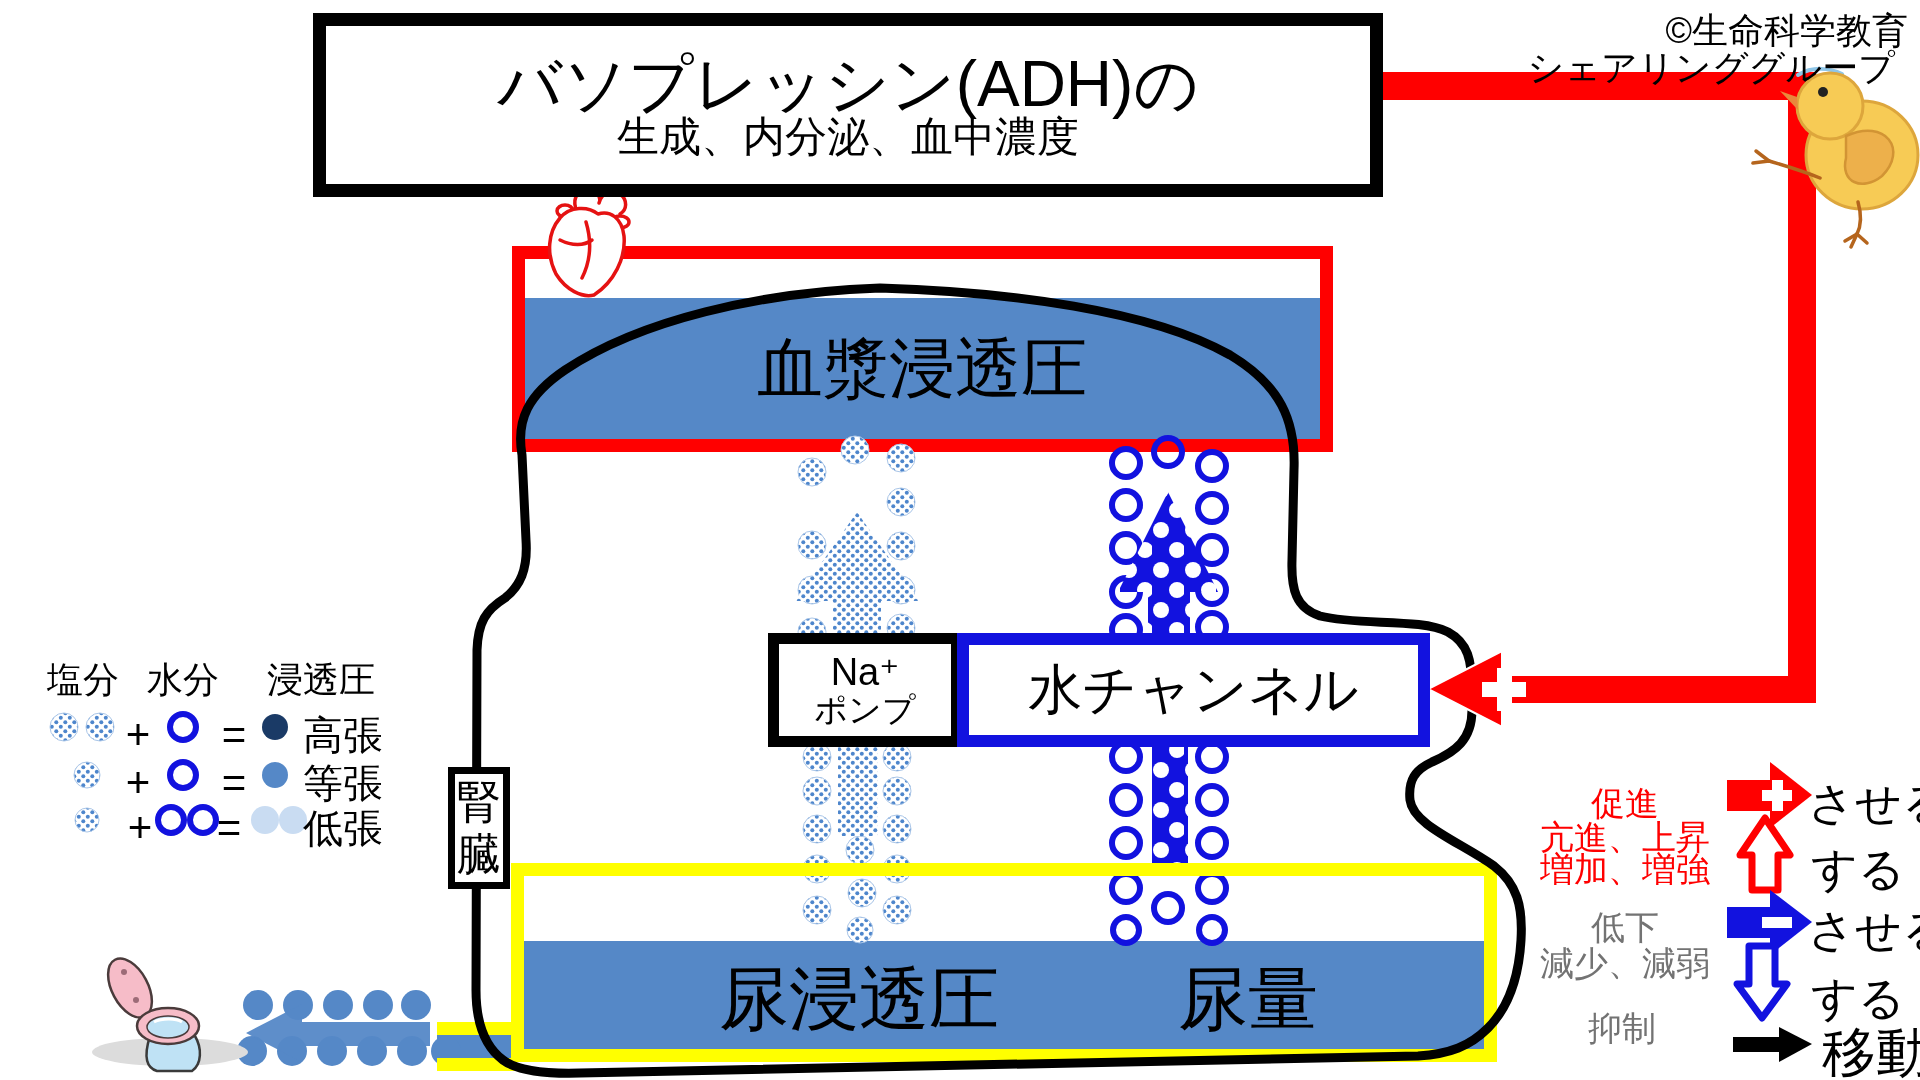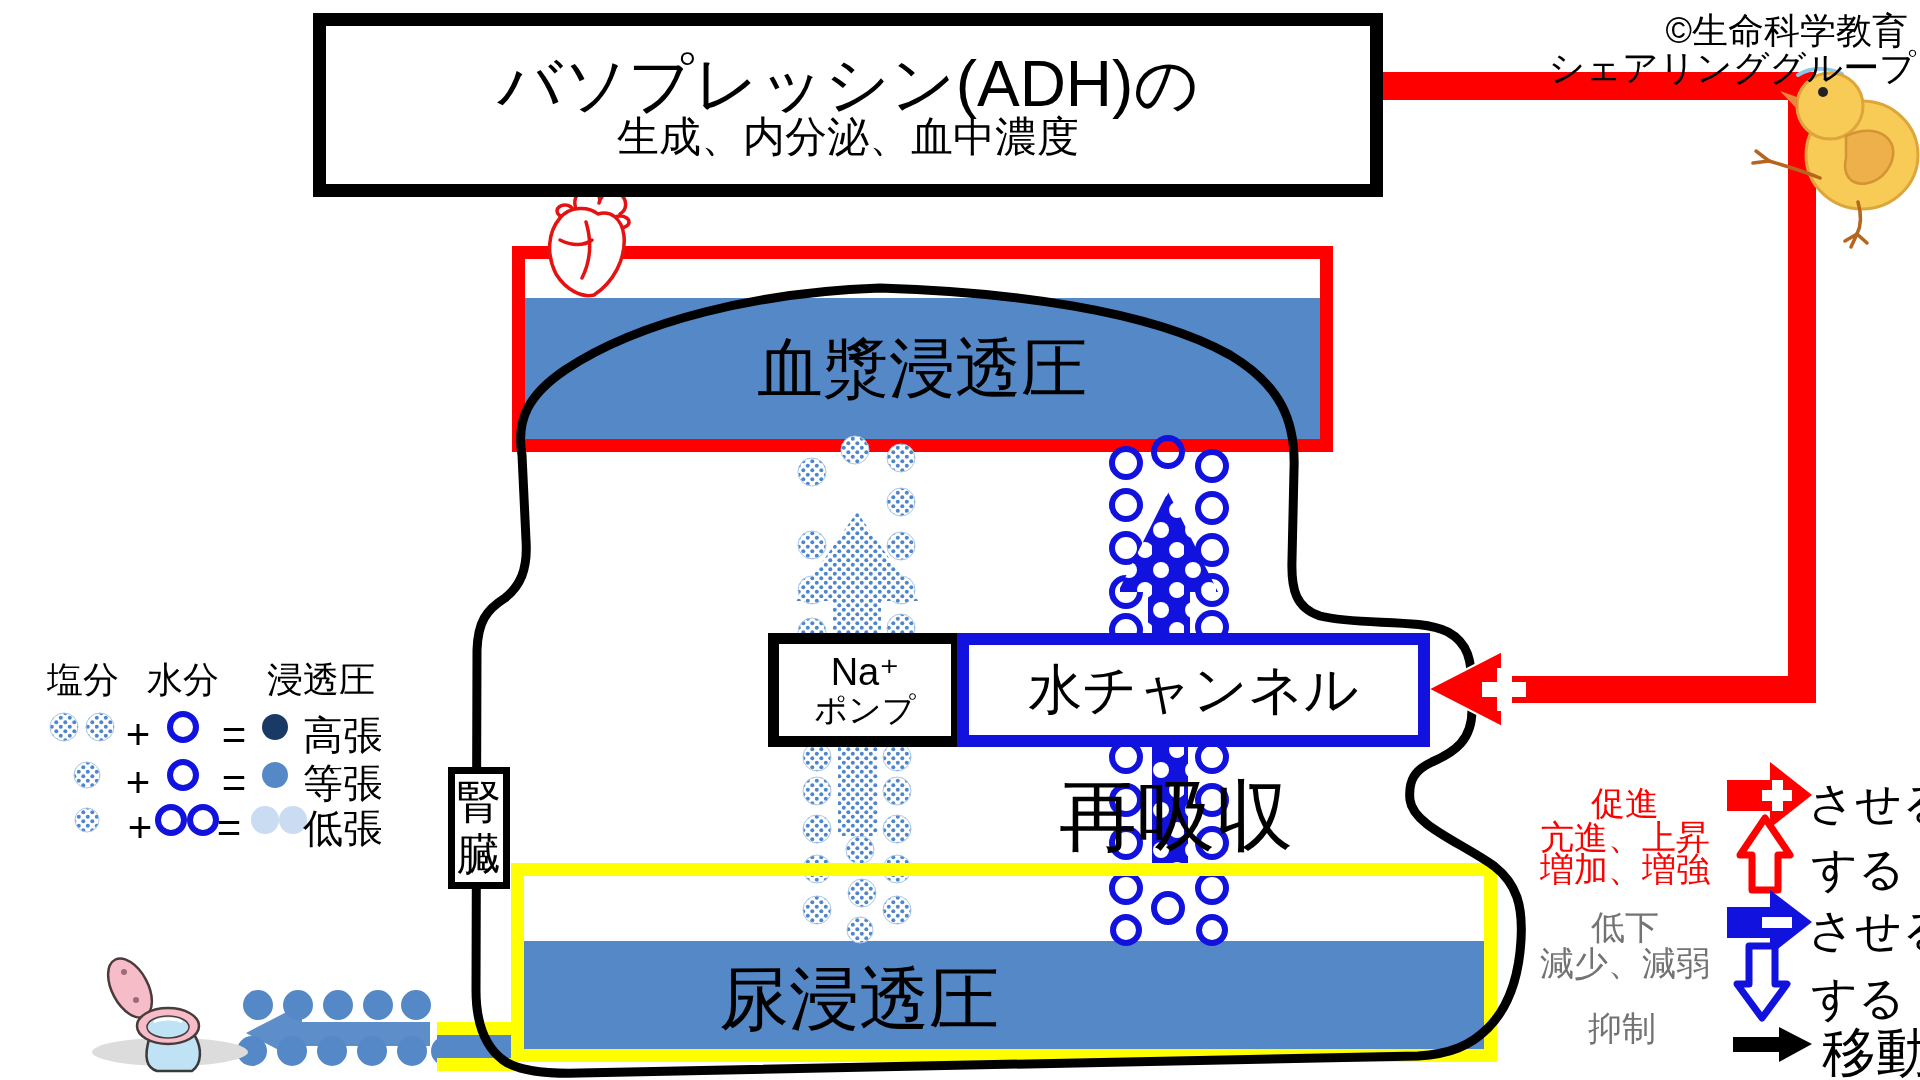--- a/index.html
+++ b/index.html
@@ -261,25 +261,25 @@
   <div class="abs kid-box">
     <span>腎</span>
     <span>臓</span>
   </div>
 
   <div class="abs title-box">
     <div class="title-l1">バソプレッシン(ADH)の</div>
     <div class="title-l2">生成、内分泌、血中濃度</div>
   </div>
   <div class="copy" style="right:12px;top:13px;">©生命科学教育</div>
-  <div class="copy" style="right:4px;top:50px;">シェアリンググループ</div>
+  <div class="copy" style="right:25px;top:50px;">シェアリンググループ</div>
 
   <div class="txt z6" style="left:922px;top:360px;font-size:66px;">血漿浸透圧</div>
-  <div class="txt z6" style="left:1176px;top:808px;font-size:78px;">再吸収</div>
   <div class="txt z6" style="left:859px;top:991px;font-size:70px;">尿浸透圧</div>
+  <div class="txt z6" style="left:1248px;top:991px;font-size:70px;">尿量</div>
 
   <div class="txt z6" style="left:83px;top:672px;font-size:36px;">塩分</div>
   <div class="txt z6" style="left:183px;top:672px;font-size:36px;">水分</div>
   <div class="txt z6" style="left:321px;top:672px;font-size:36px;">浸透圧</div>
 
   <div class="txt z6" style="left:138px;top:727px;font-size:42px;">+</div>
   <div class="txt z6" style="left:234px;top:727px;font-size:42px;">=</div>
   <div class="txt z6" style="left:343px;top:727px;font-size:40px;">高張</div>
 
   <div class="txt z6" style="left:138px;top:775px;font-size:42px;">+</div>

